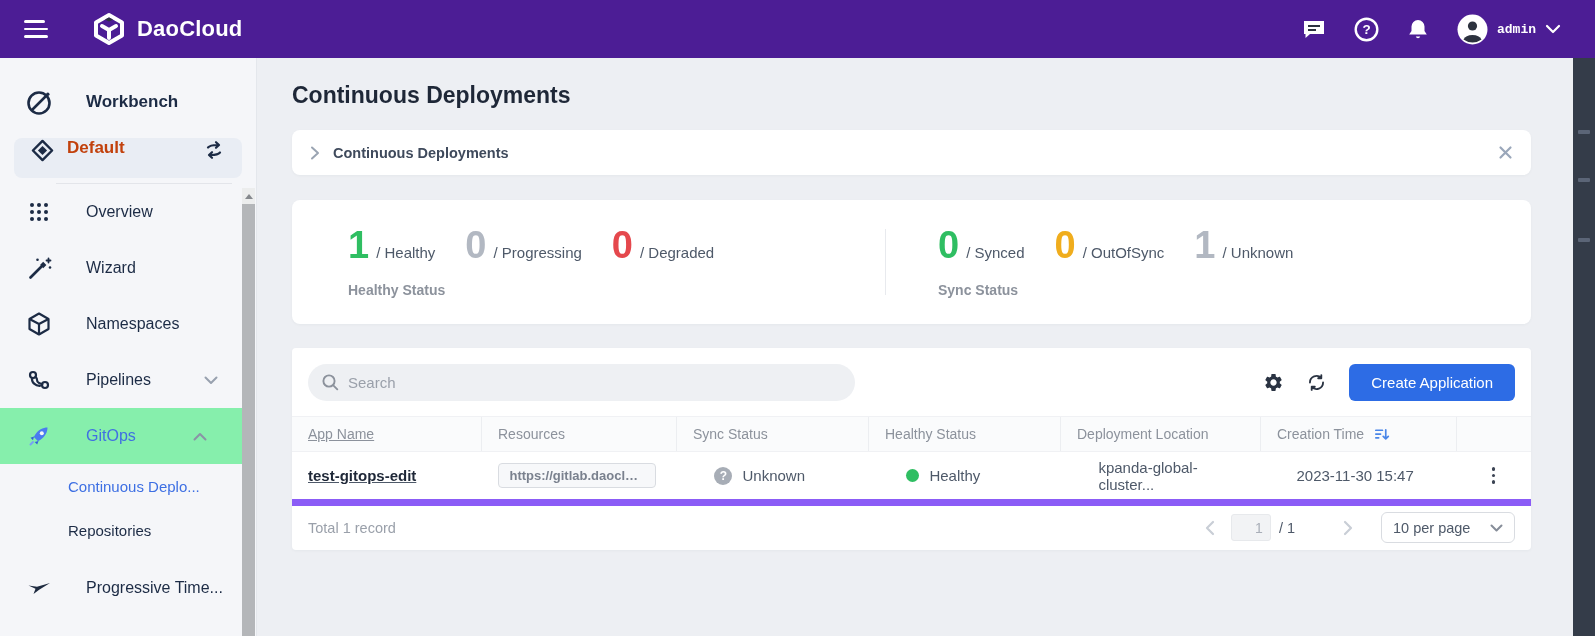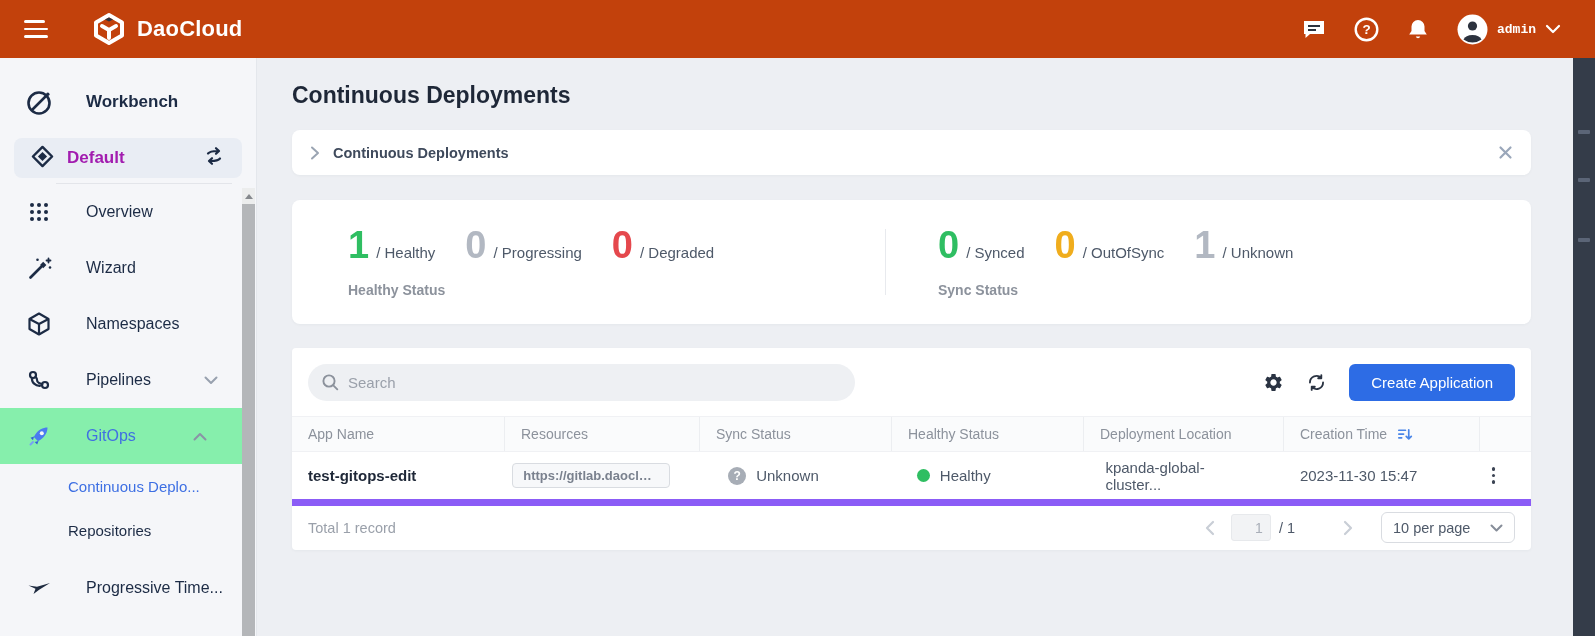--- a/index.html
+++ b/index.html
@@ -2,21 +2,21 @@
 <html><head>
 <meta charset="utf-8">
 <style>
   * { margin:0; padding:0; box-sizing:border-box; }
   html,body { width:1595px; height:636px; }
   body { font-family:"Liberation Sans", sans-serif; overflow:hidden; }
 
   .screen { position:relative; width:1595px; height:636px; background:#edeff3; overflow:hidden; }
 
   
-  .topbar { position:absolute; left:0; top:0; width:1595px; height:58px; background:#c2410c;
+  .topbar { position:absolute; left:0; top:0; width:1595px; height:58px; background:#4c1d95;
             display:flex; align-items:center; color:#fff; z-index:10; }
   .hamburger { margin-left:24px; width:24px; display:flex; flex-direction:column; gap:5px; cursor:pointer; }
   .hamburger i { display:block; height:2.5px; background:#fff; border-radius:2px; }
   .hamburger i:nth-child(1){ width:21px; }
   .hamburger i:nth-child(2){ width:24px; }
   .hamburger i:nth-child(3){ width:24px; }
   .brand { margin-left:44px; display:flex; align-items:center; gap:11px; }
   .brand-name { font-size:22px; font-weight:bold; letter-spacing:.2px; }
   .topbar-spacer { flex:1; }
   .topbar-right { display:flex; align-items:center; gap:27px; margin-right:34px; }
@@ -33,21 +33,21 @@
 
   
   .sidebar { position:absolute; left:0; top:58px; width:257px; bottom:0; background:#f5f6f9;
              border-right:1px solid #e4e7ec; }
   .side-item { height:56px; display:flex; align-items:center; padding-left:24px; cursor:pointer; color:#1c2b45; }
   .side-item .icon { width:30px; display:flex; justify-content:center; }
   .side-item .lbl { margin-left:32px; font-size:16px; }
   .workbench { margin-top:16px; }
   .workbench .lbl { font-size:17px; font-weight:bold; }
   .workspace-pill { margin:8px 14px 0 14px; height:40px; background:#e9edf4; border-radius:8px;
-                    display:flex; align-items:center; padding:0 16px; cursor:pointer; color:#a21caf; }
+                    display:flex; align-items:flex-start; padding:0 16px; cursor:pointer; color:#c2410c; }
   .workspace-pill .lbl { margin-left:12px; font-size:17px; font-weight:bold; flex:1; }
   .side-divider { border:none; border-top:1px solid #e3e5ea; margin:5px 24px 0 56px; }
   .menu-item .lbl { font-weight:500; }
   .menu-item .chev { margin-left:auto; margin-right:38px; display:flex; }
   .menu-item.active { background:#86efac; width:245px; color:#4070e2;align-items:center; }
   .menu-item.active .lbl { color:#4070e2; font-weight:500; }
   .sub-item { height:44px; display:flex; align-items:center; padding-left:68px; font-size:15px;
               color:#1c2b45; cursor:pointer; }
   .sub-item.active { color:#3d6fe3; }
   .progressive { margin-top:8px; }
@@ -93,21 +93,21 @@
   .tc-actions { margin-left:auto; display:flex; align-items:center; gap:22px; }
   .icon-btn { display:flex; cursor:pointer; }
   .create-btn { height:37px; padding:0 22px; background:#2d6ce5; color:#fff; border:none; border-radius:6px;
                 font-size:15px; font-family:"Liberation Sans", sans-serif; cursor:pointer; }
 
   .thead { height:36px; display:flex; align-items:stretch; background:#fafbfc;
            border-top:1px solid #f0f1f4; border-bottom:1px solid #f0f1f4; }
   .th { display:flex; align-items:center; padding-left:16px; font-size:14px; color:#8c929c;
         border-right:1px solid #eceef1; }
   .th:last-child { border-right:none; }
-  .col-app{width:213px;} .col-res{width:195px;} .col-sync{width:192px;}
+  .col-app{width:190px;text-decoration:underline;} .col-res{width:195px;} .col-sync{width:192px;}
   .col-health{width:192px;} .col-loc{width:200px;} .col-time{width:196px;} .col-act{flex:1;}
   .sort-ic { margin-left:9px; display:flex; }
 
   .trow { height:54px; display:flex; align-items:center; font-size:15px; color:#4e5969;
           border-bottom:7px solid #8b5cf6;gap:42px; }
   .td { display:flex; align-items:center; padding-left:16px; }
   .app-name { font-weight:bold; color:#1e2737; }
   .res-chip { border:1px solid #d9dce1; background:#f7f8fa; color:#7a818e; border-radius:4px;
               padding:4px 10px; font-size:13px; max-width:158px; white-space:nowrap; overflow:hidden;
               text-overflow:ellipsis; cursor:pointer;font-weight:bold; }

